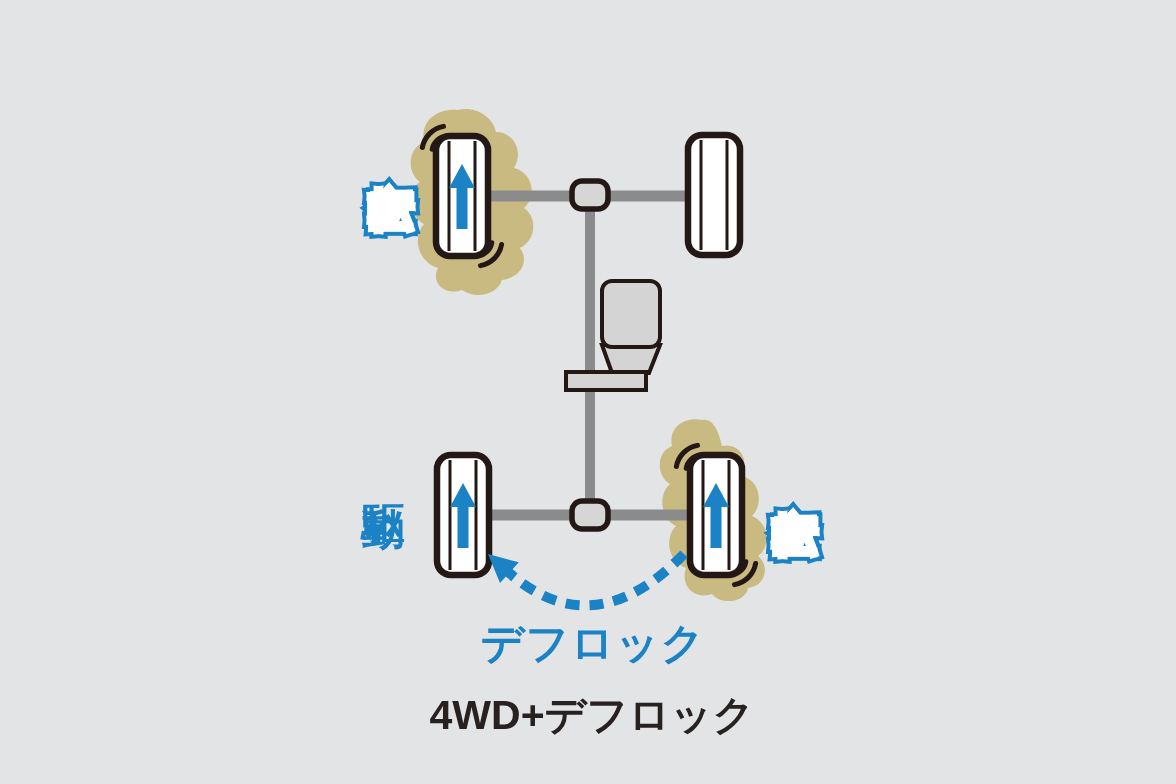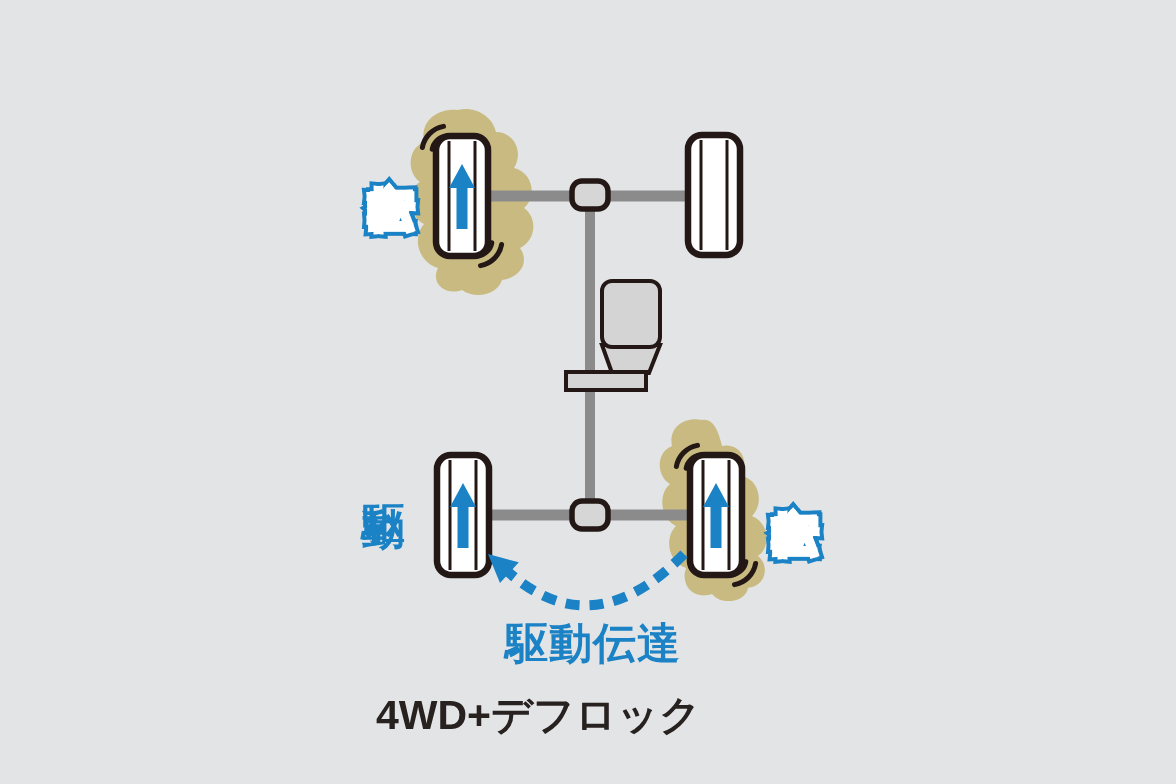--- a/index.html
+++ b/index.html
@@ -56,21 +56,21 @@
   .lbl-drive { left: 361px; top: 470px; font-size: 43px; letter-spacing: 4px; }
   .lbl-spin-fl { left: 368px; top: 147px; }
   .lbl-spin-rr { left: 772px; top: 472px; }
 
   .lbl-transfer {
     left: 443px; top: 621px; width: 300px;
     font-size: 43px; text-align: center; letter-spacing: 1px;
   }
   .lbl-title {
     left: 376px; top: 694px; width: 432px;
-    font-size: 41px; 
+    font-size: 41px; text-align: center;
     color: #272120;
   }
 </style>
 </head>
 <body>
 
 <div class="stage">
 
   <svg width="1176" height="784" viewBox="0 0 1176 784">
 
@@ -147,17 +147,17 @@
   </div>
 
   <div class="lbl v blue-plain lbl-drive">駆動</div>
 
   <div class="lbl v outlined lbl-spin-rr">
     <span class="layer stroke">空転</span>
     <span class="layer white">空転</span>
     <span class="layer fill">空転</span>
   </div>
 
-  <div class="lbl blue-plain lbl-transfer">駆動伝達</div>
+  <div class="lbl blue-plain lbl-transfer">デフロック</div>
 
   <div class="lbl lbl-title">4WD+デフロック</div>
 
 </div>
 
 </body></html>

